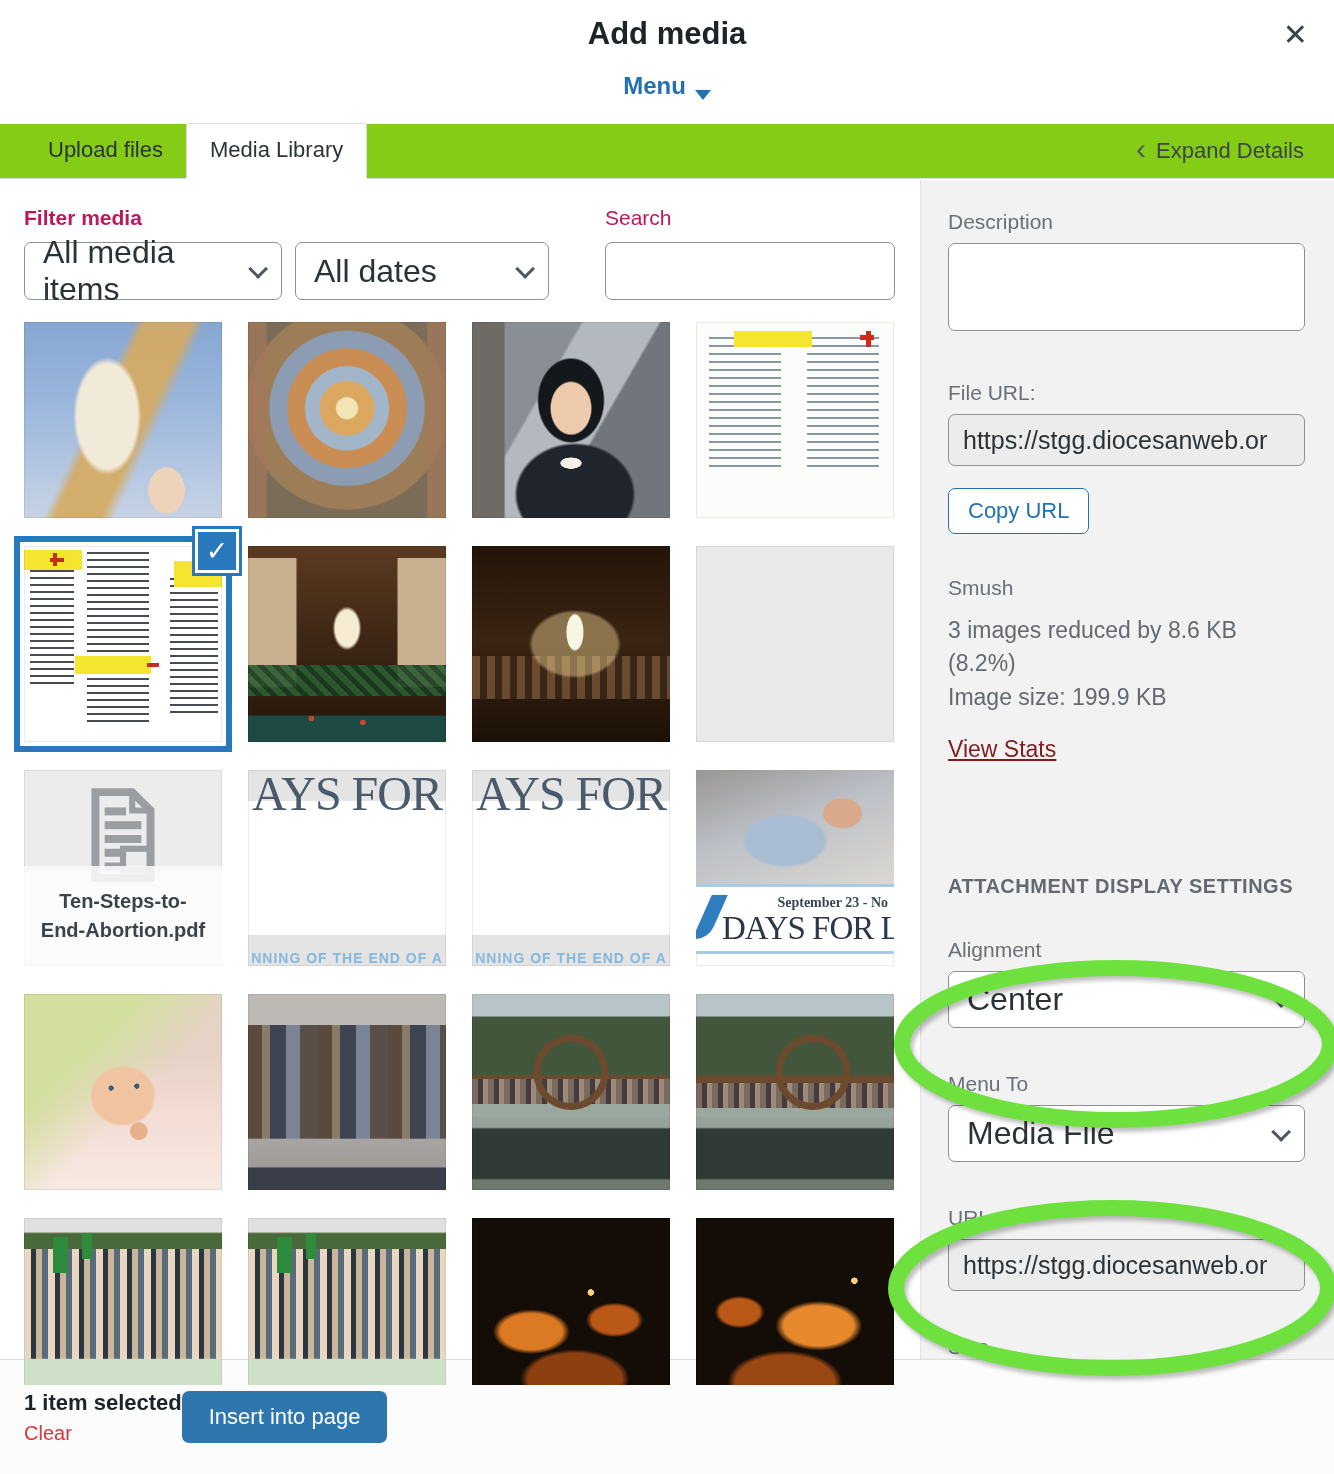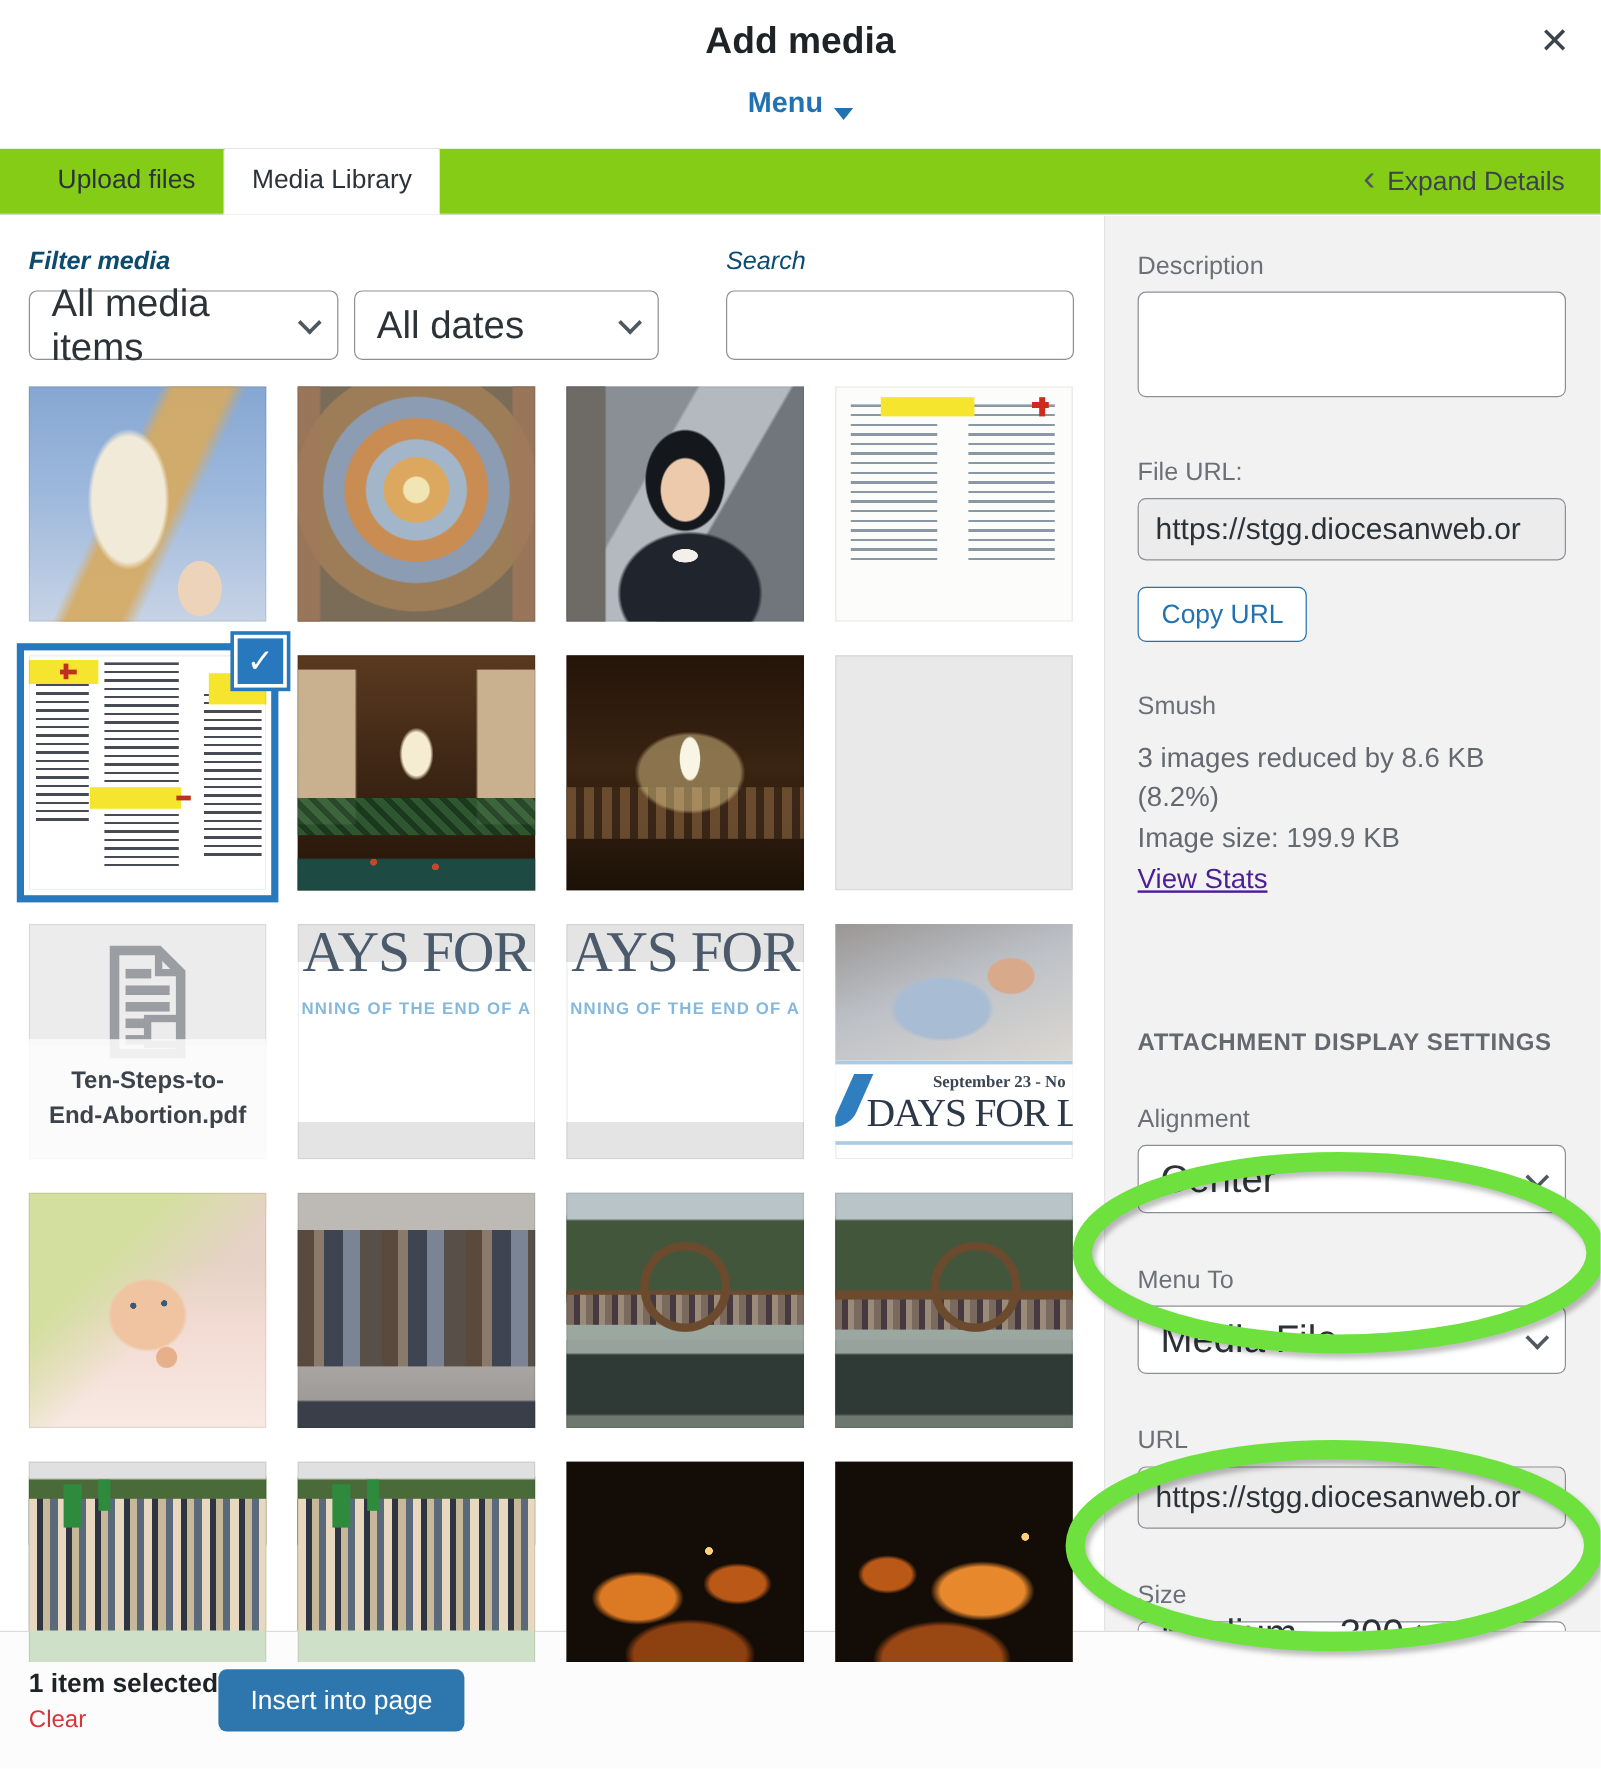--- a/index.html
+++ b/index.html
@@ -28,21 +28,21 @@
 
   
   .main{position:absolute;top:180px;left:0;right:0;bottom:89px;display:flex;overflow:hidden;}
   .content{width:920px;box-sizing:border-box;overflow:hidden;background:#fff;}
   .sidebar{flex:1;background:#f2f2f2;border-left:1px solid #e3e3e3;box-sizing:border-box;
     padding:30px 29px 0 27px;overflow:hidden;}
 
   
   .filters{display:flex;justify-content:space-between;align-items:flex-start;
     padding:26px 25px 0 24px;}
-  .flabel{font-size:21px;font-weight:700;color:#0c4a6e;margin-bottom:12px;font-style:italic;}
+  .flabel{font-size:21px;font-weight:700;color:#be185d;margin-bottom:12px;}
   .flabel.light{font-weight:400;}
   .frow{display:flex;gap:13px;}
   .select{display:flex;justify-content:space-between;align-items:center;background:#fff;
     border:1.5px solid #8c8f94;border-radius:7px;height:58px;box-sizing:border-box;
     padding:0 18px;font-size:32px;color:#2c3338;cursor:pointer;}
   .select .chev{width:11px;height:11px;border-right:3px solid #50575e;border-bottom:3px solid #50575e;
     transform:rotate(45deg) translateY(-3px);flex:none;margin-left:14px;}
   .sel-type{width:258px;}
   .sel-date{width:254px;}
   .search{width:290px;height:58px;box-sizing:border-box;border:1.5px solid #8c8f94;border-radius:7px;
@@ -114,21 +114,21 @@
     linear-gradient(90deg,#3120156 0,transparent 0),
     linear-gradient(90deg,#2e1c12 0 16%,#100903 17% 83%,#2e1c12 84%),#0c0704;}
   .k-pdf{background:linear-gradient(180deg,#ececec 0 52%,#fafafa 52%);display:flex;
     flex-direction:column;align-items:center;}
   .pdf-glyph{margin-top:16px;flex:none;}
   .pdf-caption{position:absolute;left:0;right:0;bottom:0;height:100px;background:rgba(250,250,250,.88);
     display:flex;align-items:center;justify-content:center;text-align:center;font-size:20px;
     font-weight:700;color:#3c434a;line-height:1.45;padding:0 16px;box-sizing:border-box;
     word-break:break-word;}
   .k-banner{background:linear-gradient(180deg,#e4e4e4 0 16%,#fff 16% 84%,#e4e4e4 84%);
-    display:flex;flex-direction:column;align-items:center;justify-content:flex-start;overflow:hidden;}
+    display:flex;flex-direction:column;align-items:center;justify-content:space-between;overflow:hidden;}
   .banner-big{font-family:"Liberation Serif","DejaVu Serif",serif;font-size:48px;color:#4a5a6b;
     white-space:nowrap;letter-spacing:-1px;line-height:1;}
   .banner-sub{font-size:14px;font-weight:700;color:#85b8dc;white-space:nowrap;letter-spacing:1px;
     margin-top:14px;}
   .k-flyer{background:#fff;}
   .flyer-photo{position:absolute;top:0;left:0;right:0;height:58%;background:
     radial-gradient(ellipse 34px 26px at 74% 38%,#d9a98c 0 55%,transparent 60%),
     radial-gradient(ellipse 70px 44px at 45% 62%,#a8bcd4 0 55%,transparent 62%),
     linear-gradient(160deg,#9a9694 0%,#bcc0c6 45%,#dcd8d2 100%);}
   .flyer-band{position:absolute;top:58%;left:0;right:0;height:36%;background:#fff;
@@ -181,21 +181,21 @@
   .desc{width:100%;height:88px;box-sizing:border-box;border:1.5px solid #8c8f94;border-radius:7px;
     background:#fff;resize:none;font-size:22px;font-family:inherit;padding:8px 10px;outline:none;}
   .mt{margin-top:46px;}
   .mt2{margin-top:42px;}
   .text{width:100%;height:52px;box-sizing:border-box;border:1.5px solid #8c8f94;border-radius:7px;
     font-size:25px;color:#2c3338;padding:0 14px;outline:none;}
   .ro{background:#ececec;}
   .btn-sec{margin-top:22px;background:#fff;border:1.5px solid #2271b1;border-radius:7px;
     color:#2271b1;font-size:22px;padding:9px 19px;cursor:pointer;font-family:inherit;}
   .smush-text{font-size:23px;color:#646970;line-height:1.45;margin-top:14px;}
-  .link{display:inline-block;margin-top:4px;font-size:23px;color:#4c1d95;
+  .link{display:inline-block;margin-top:22px;font-size:23px;color:#7f1d1d;
     text-decoration:underline;cursor:pointer;}
   .ads-heading{margin-top:112px;font-size:20px;font-weight:700;color:#646970;letter-spacing:.5px;}
   .fgap1{margin-top:40px;}
   .fgap2{margin-top:44px;}
   .select.w{width:100%;height:57px;gap:44px;}
 
   
   .footer{position:absolute;left:0;right:0;bottom:0;height:115px;background:#fcfcfc;
     border-top:1px solid #dcdcde;display:flex;align-items:center;
     padding:0 24px;box-sizing:border-box;}

